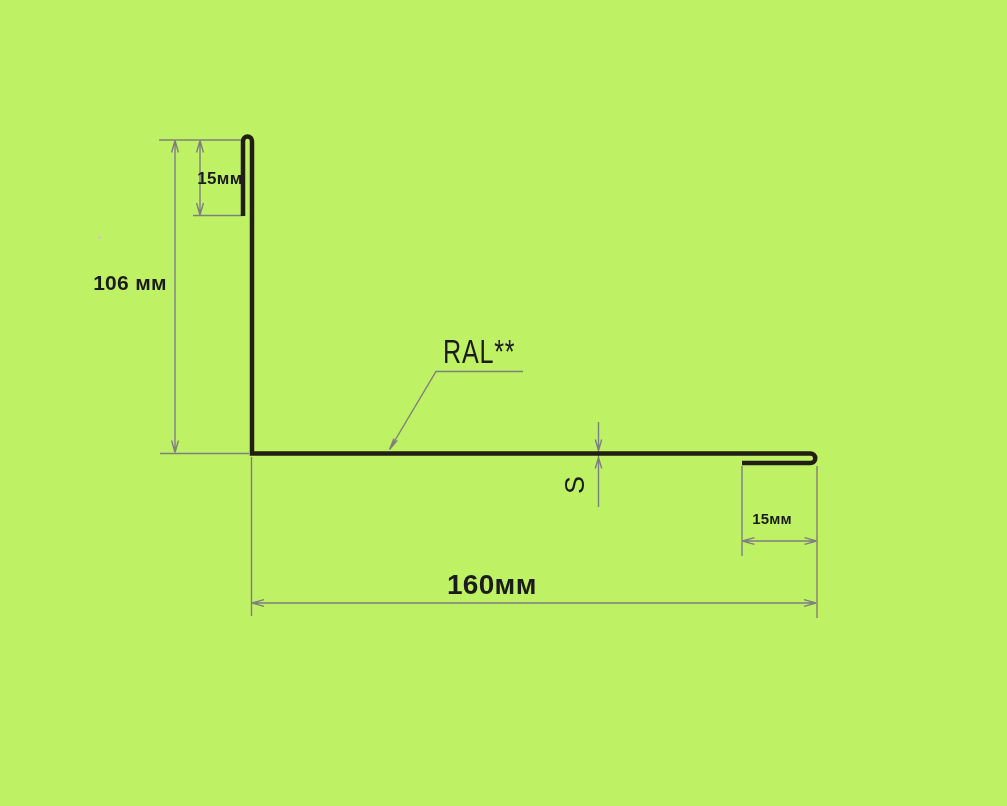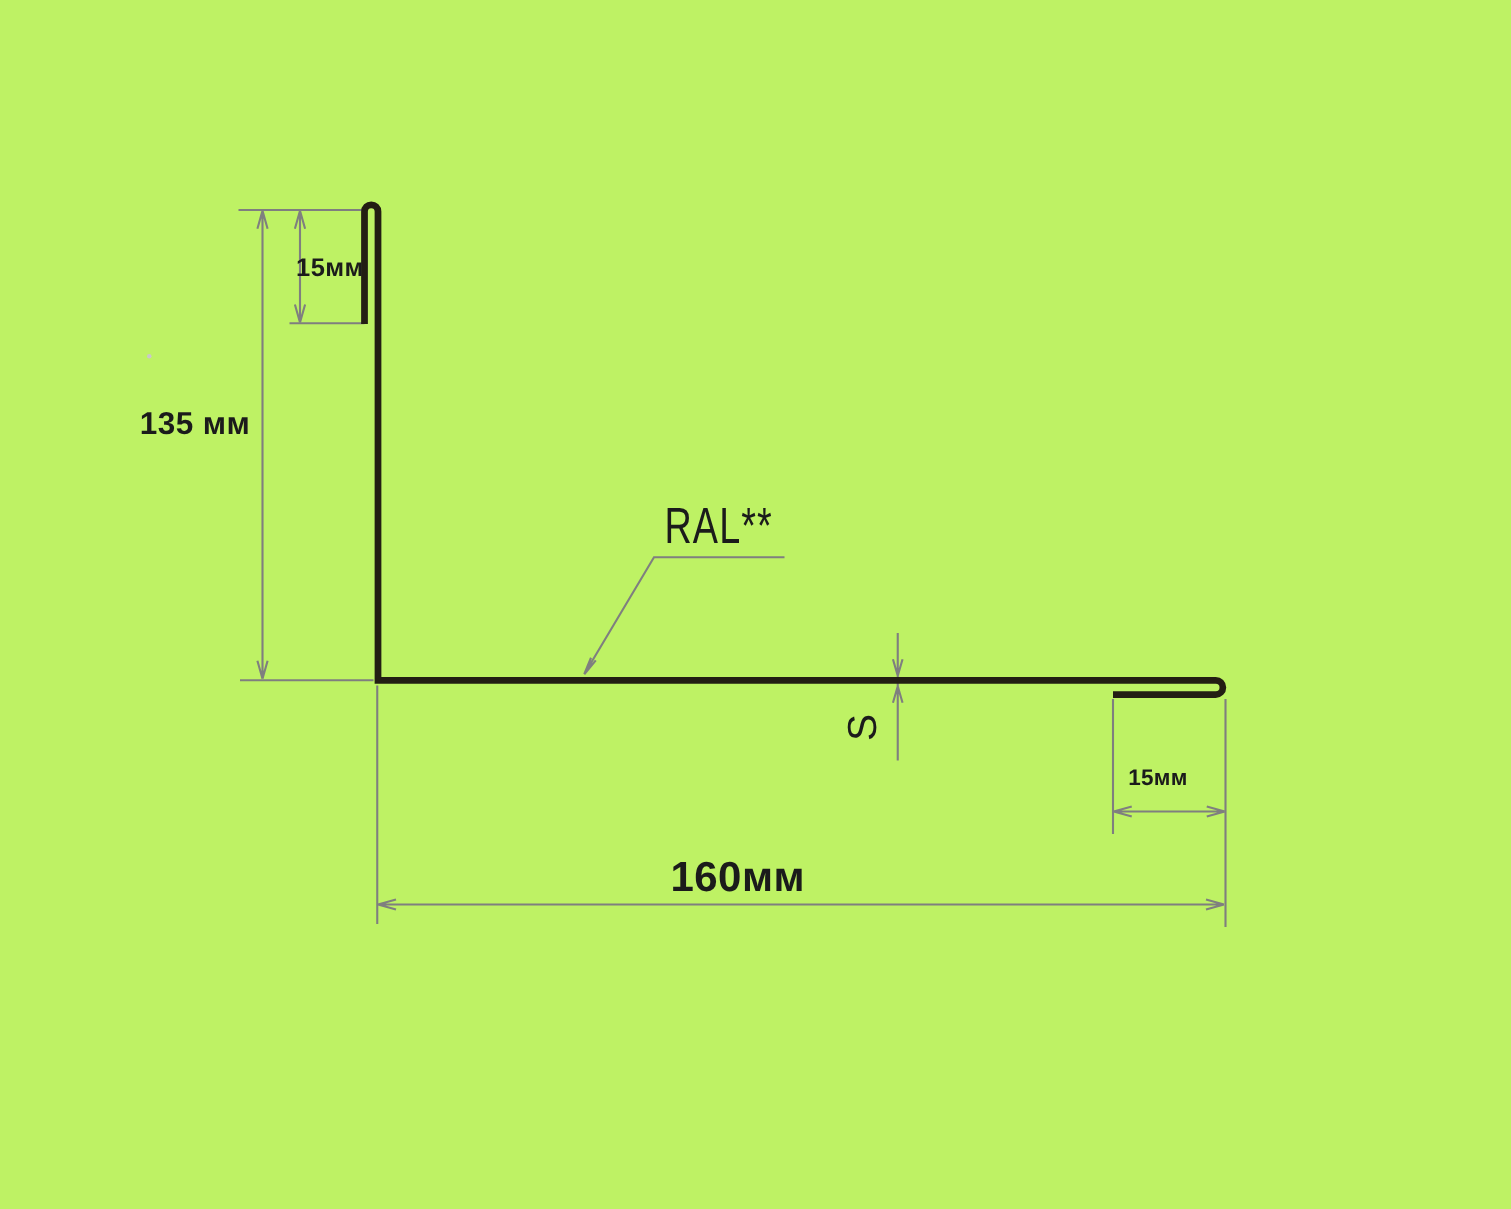--- a/index.html
+++ b/index.html
@@ -77,21 +77,21 @@
              M 252,603 l 12,-3.4 M 252,603 l 12,3.4
              M 816,603 l -12,-3.4 M 816,603 l -12,3.4" fill="none" stroke-width="1.4" stroke="#7f7f7f"></path>
 
     <path d="M 243,216 L 243,141 A 4.5 4.5 0 0 1 252,141
              L 252,453.5 L 810.5,453.5
              A 4.75 4.75 0 0 1 810.5,463 L 742,463" fill="none" stroke-width="4.5" stroke-linejoin="miter" stroke="#231e13"></path>
   </svg>
 
   <div class="lbl b lbl-top-hem">15мм</div>
 
-  <div class="lbl b lbl-left-leg">135 мм</div>
+  <div class="lbl b lbl-left-leg">106 мм</div>
 
   <div class="lbl lbl-coating">RAL**</div>
 
   <div class="lbl lbl-thickness">S</div>
 
   <div class="lbl b lbl-right-hem">15мм</div>
 
   <div class="lbl b lbl-bottom-leg">160мм</div>
 
   <div class="speck"></div>

